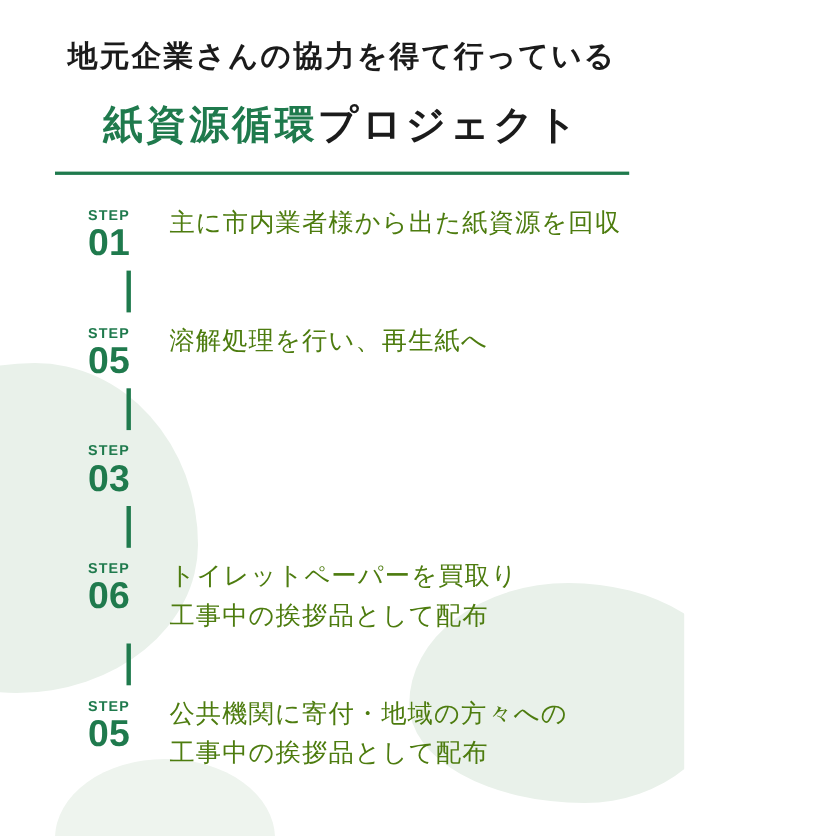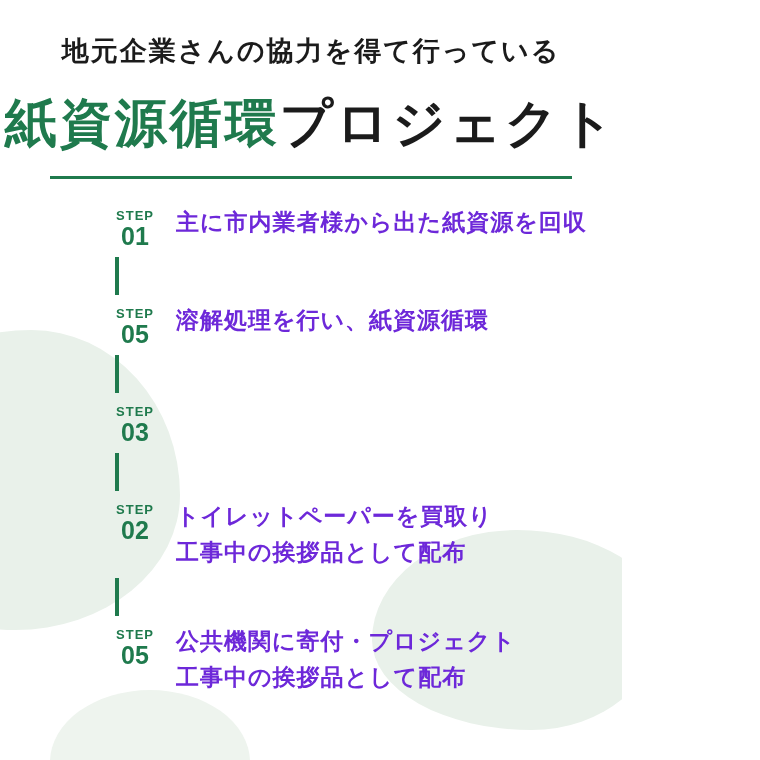--- a/index.html
+++ b/index.html
@@ -62,21 +62,21 @@
   }
   .header-sub {
     font-size: 27px;
     letter-spacing: 2px;
     color: #1b1b1b;
     font-weight: bold;
     line-height: 1.3;
   }
   .header-title {
     margin-top: 22px;
-    font-size: 52px;
+    font-size: 36px;
     font-weight: bold;
     letter-spacing: 3px;
     line-height: 1.25;
     white-space: nowrap;
   }
   .title-green {
     color: #1f7a4d;
   }
   .title-dark {
     color: #1b1b1b;
@@ -88,50 +88,50 @@
     margin: 20px auto 0 auto;
   }
   
   .steps {
     margin: 26px 0 0 0;
     padding: 0 0 0 0;
   }
   .step-row {
     display: flex;
     align-items: flex-start;
-    padding-left: 104px;
+    padding-left: 68px;
   }
   .step-num {
     width: 62px;
     flex: 0 0 62px;
     text-align: center;
     color: #1f7a4d;
     line-height: 1;
     padding-top: 4px;
   }
   .step-label {
     font-family: "Liberation Sans", sans-serif;
     font-size: 13px;
     font-weight: bold;
     letter-spacing: 1px;
     display: block;
   }
   .step-value {
     font-family: "Liberation Sans", sans-serif;
-    font-size: 25px;
+    font-size: 34px;
     font-weight: bold;
     letter-spacing: 0px;
     display: block;
     margin-top: 2px;
   }
   .step-text {
-    margin-left: 10px;
+    margin-left: 24px;
     font-size: 23px;
-    font-weight: bold;
-    color: #6d28d9;
+    font-weight: normal;
+    color: #4d7c0f;
     line-height: 1.55;
     letter-spacing: 1px;
   }
   .step-text .line {
     display: block;
     white-space: nowrap;
   }
   .connector {
     width: 4px;
     height: 38px;
@@ -173,56 +173,56 @@
       </div>
 
       <div class="connector"></div>
 
       <div class="step-row">
         <div class="step-num">
           <span class="step-label">STEP</span>
           <span class="step-value">05</span>
         </div>
         <div class="step-text">
-          <span class="line">溶解処理を行い、紙資源循環</span>
+          <span class="line">溶解処理を行い、再生紙へ</span>
         </div>
       </div>
 
       <div class="connector"></div>
 
       <div class="step-row">
         <div class="step-num">
           <span class="step-label">STEP</span>
           <span class="step-value">03</span>
         </div>
         <div class="step-text">
         </div>
       </div>
 
       <div class="connector"></div>
 
       <div class="step-row">
         <div class="step-num">
           <span class="step-label">STEP</span>
-          <span class="step-value">02</span>
+          <span class="step-value">06</span>
         </div>
         <div class="step-text">
           <span class="line">トイレットペーパーを買取り</span>
           <span class="line">工事中の挨拶品として配布</span>
         </div>
       </div>
 
       <div class="connector"></div>
 
       <div class="step-row">
         <div class="step-num">
           <span class="step-label">STEP</span>
           <span class="step-value">05</span>
         </div>
         <div class="step-text">
-          <span class="line">公共機関に寄付・プロジェクト</span>
+          <span class="line">公共機関に寄付・地域の方々への</span>
           <span class="line">工事中の挨拶品として配布</span>
         </div>
       </div>
 
     </div>
   </div>
 </div>
 
 </body></html>

